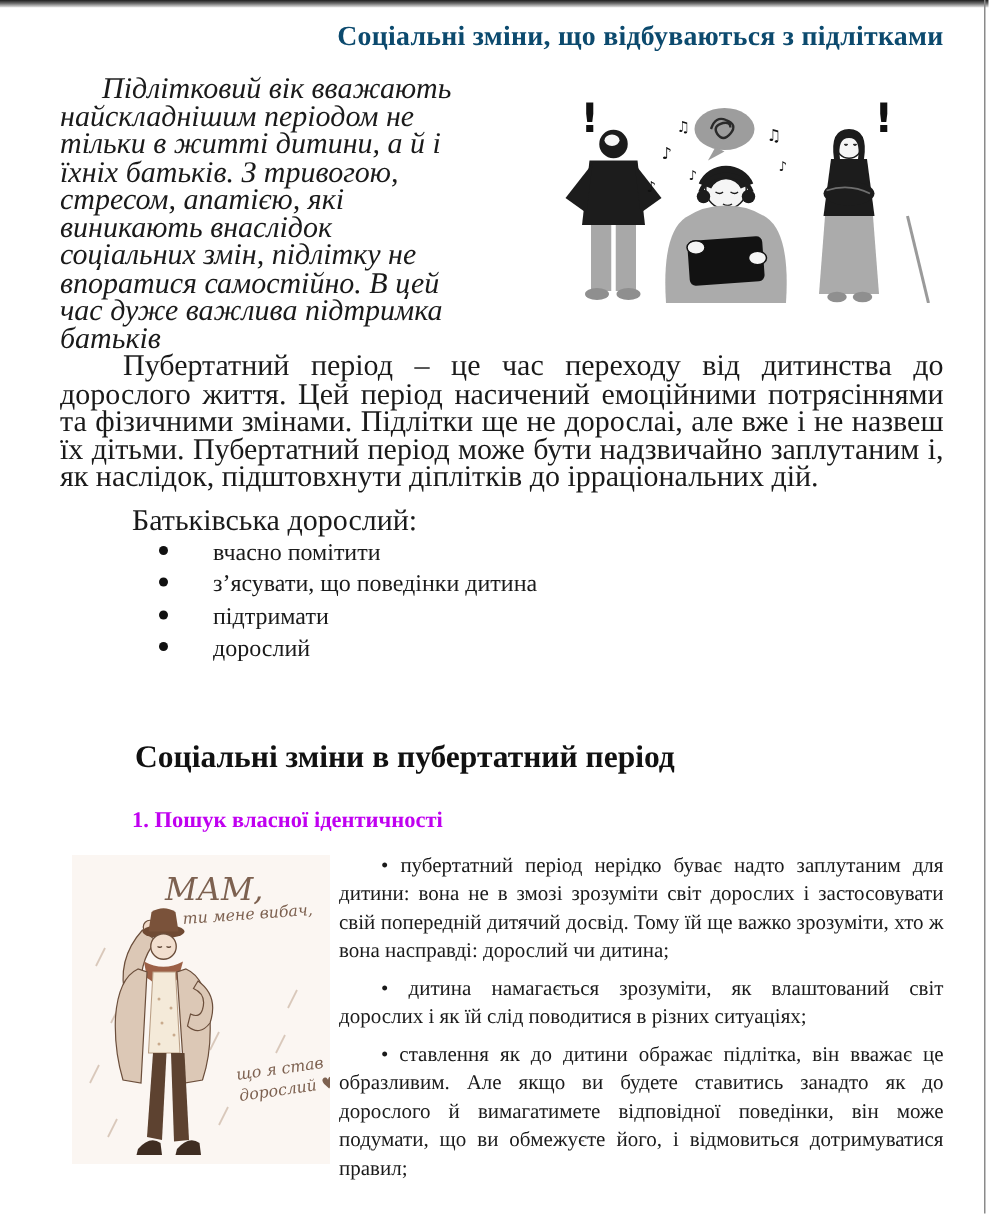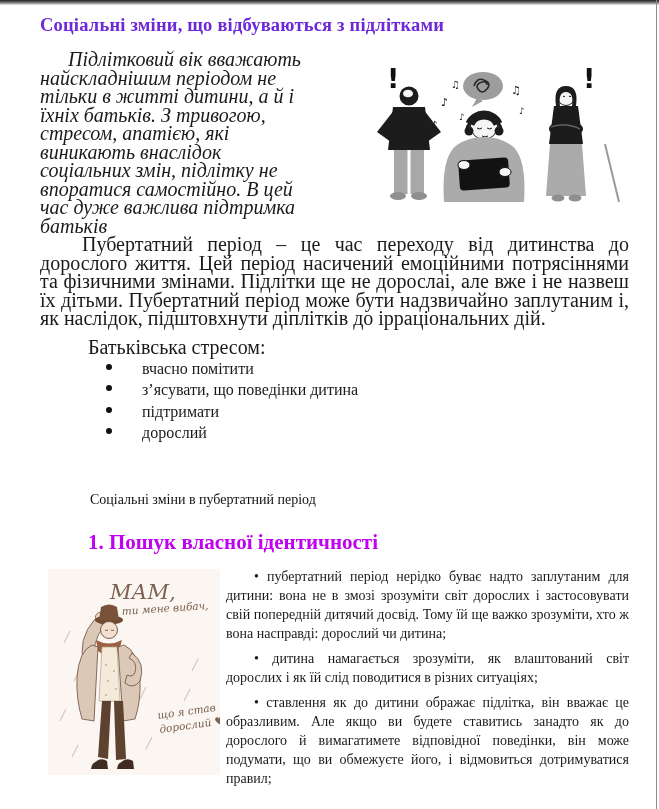--- a/index.html
+++ b/index.html
@@ -3,34 +3,34 @@
 <meta charset="utf-8">
 <style>
   html,body{margin:0;padding:0;}
   body{width:659px;height:809px;overflow:hidden;background:#ffffff;
        font-family:"Liberation Serif","DejaVu Serif",serif;color:#1a1a1a;}
   .page{position:relative;width:659px;height:809px;background:#fff;}
   .top-edge{position:absolute;top:0;left:0;right:0;height:5px;
             background:linear-gradient(to bottom,#1e1e1e,#6b6b6b 45%,#e9e9e9);}
   .right-edge{position:absolute;top:0;bottom:0;right:2px;width:1px;background:#8a8a8a;}
   .content{position:absolute;top:5px;left:0;right:0;bottom:0;padding:0 30px 0 40px;}
-  h1.title{margin:10px 0 14px 0;text-align:left;font-size:18.5px;font-weight:bold;
-           color:#6d28d9;letter-spacing:.2px;}
+  h1.title{margin:10px 0 14px 0;text-align:right;font-size:18.5px;font-weight:bold;
+           color:#0c4a6e;letter-spacing:.2px;}
   .hero-float{float:right;width:312px;height:150px;margin:2px 0 32px 12px;}
   p{margin:0;font-size:20px;line-height:18.5px;}
   p.intro{font-style:italic;text-align:left;text-indent:28px;}
   p.body1{text-align:justify;text-indent:42px;}
   .list-block{margin-top:10px;}
   .list-title{margin-left:48px;}
   .li{display:flex;align-items:flex-end;margin-left:66px;height:21.5px;}
   .li .dot{width:6px;height:6px;border-radius:50%;background:#111;flex:0 0 6px;
            align-self:center;margin-right:30px;}
   p.body2{margin-top:6px;text-align:justify;}
-  h2.sec{margin:50px 0 0 50px;font-size:14px;font-weight:normal;color:#111;}
-  h3.sub{margin:22px 0 0 48px;font-size:21px;font-weight:bold;color:#c000f0;}
+  h2.sec{margin:50px 0 0 50px;font-size:21px;font-weight:bold;color:#111;}
+  h3.sub{margin:22px 0 0 48px;font-size:15px;font-weight:bold;color:#c000f0;}
   .bullets{margin-top:12px;}
   .sketch-float{float:left;width:172px;height:206px;margin:2px 6px 2px 8px;}
   .bullets p{font-size:14px;line-height:19px;text-align:justify;text-indent:28px;
              margin:0 0 6px 0;}
   svg text{font-family:"DejaVu Sans",sans-serif;}
   svg text.serifit{font-family:"DejaVu Serif",serif;font-style:italic;}
 </style>
 </head>
 <body>
 
@@ -92,21 +92,21 @@
 
         <path d="M288,92 L302,150" stroke="#9a9a9a" stroke-width="2"></path>
       </svg>
     </div>
 
     <p class="intro">Підлітковий вік вважають найскладнішим періодом не тільки в житті дитини, а й і їхніх батьків.  З тривогою, стресом, апатією, які виникають внаслідок соціальних змін, підлітку не впоратися самостійно. В цей час дуже важлива підтримка батьків</p>
 
     <p class="body1">Пубертатний період – це час переходу від дитинства до дорослого життя. Цей період насичений емоційними потрясіннями та фізичними змінами. Підлітки ще не дорослаі, але вже і не назвеш їх дітьми. Пубертатний період може бути надзвичайно заплутаним і, як наслідок, підштовхнути діплітків до ірраціональних дій.</p>
 
     <div class="list-block">
-      <p class="list-title">Батьківська стресом:</p>
+      <p class="list-title">Батьківська дорослий:</p>
       <div class="li">
         <span class="dot"></span>
         <span>вчасно помітити</span>
       </div>
       <div class="li">
         <span class="dot"></span>
         <span>з’ясувати, що поведінки дитина</span>
       </div>
       <div class="li">
         <span class="dot"></span>

